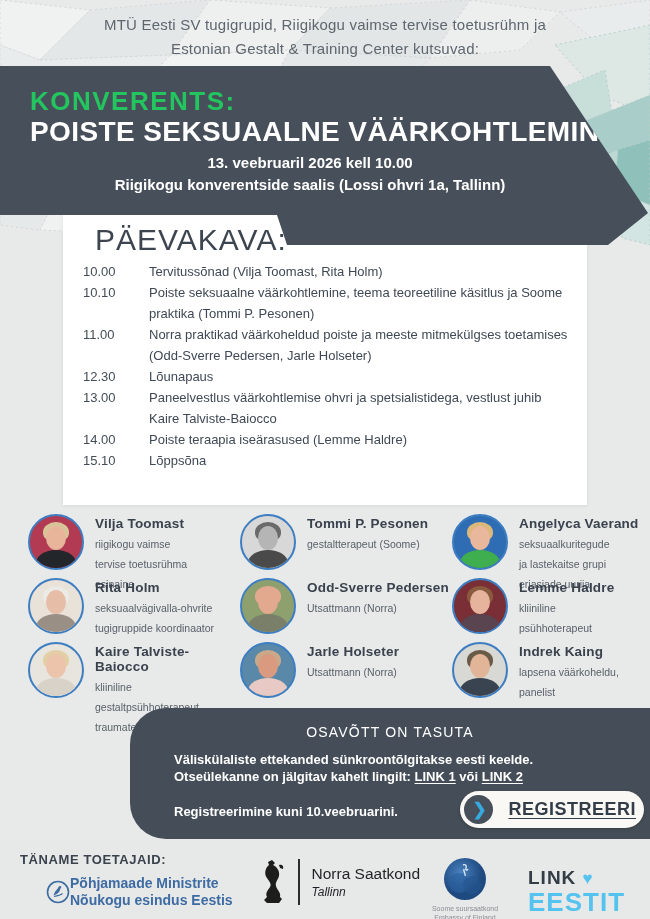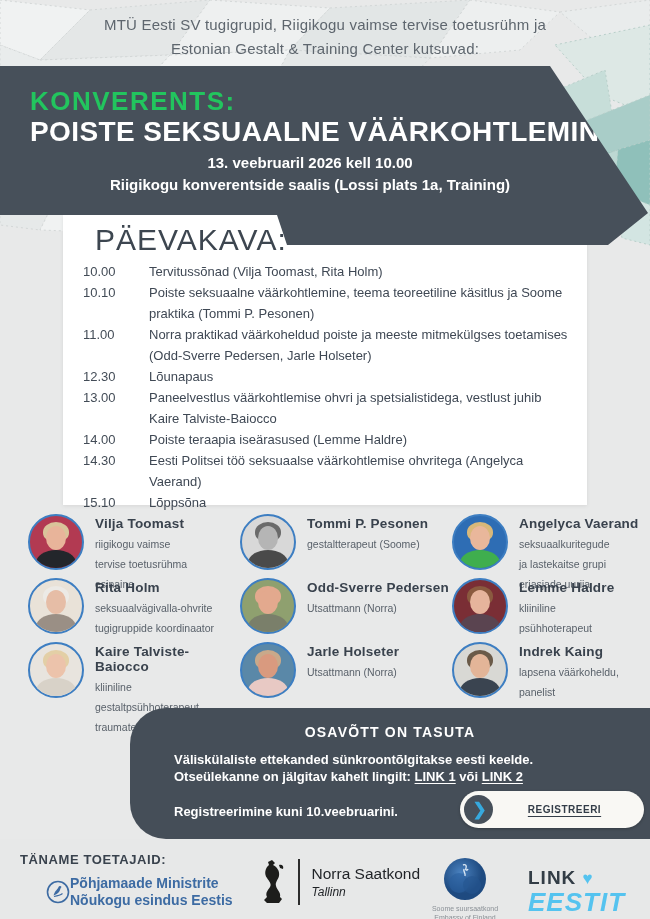--- a/index.html
+++ b/index.html
@@ -39,48 +39,48 @@
             overflow:hidden; background:var(--bg); margin-right:11px; }
   .avatar .hair { position:absolute; left:13px; top:6px; width:26px; height:20px; border-radius:50% 50% 45% 45%; background:var(--hair); }
   .avatar .face { position:absolute; left:16px; top:10px; width:20px; height:24px; border-radius:50%; background:var(--skin); }
   .avatar .body { position:absolute; left:6px; top:34px; width:40px; height:26px; border-radius:50% 50% 0 0; background:var(--shirt); }
   .spk-name { color:#39424d; font-size:13.5px; font-weight:700; margin-top:2px; letter-spacing:.2px; }
   .spk-role { color:#59616a; font-size:10.5px; line-height:20px; margin-top:3px; white-space:pre-line; }
 
   
   .reg-box { position:absolute; left:130px; top:708px; width:520px; height:131px; background:#454e58;
              border-radius:36px 0 0 36px; z-index:2; color:#fff; }
-  .reg-heading { position:absolute; top:16px; left:0; width:100%; text-align:center; font-size:14px; font-weight:700; letter-spacing:1.2px; }
+  .reg-heading { position:absolute; top:16px; left:0; width:100%; text-align:center; font-size:14px; font-weight:400; letter-spacing:1.2px; }
   .reg-line1 { position:absolute; left:44px; top:44px; font-size:13px; font-weight:700; }
   .reg-line2 { position:absolute; left:44px; top:61px; font-size:13px; font-weight:700; }
   .reg-link { color:#fff; text-decoration:underline; text-underline-offset:2px; cursor:pointer; }
   .reg-deadline { position:absolute; left:44px; top:96px; font-size:13px; font-weight:700; }
   .reg-button { position:absolute; left:330px; top:83px; width:184px; height:37px; background:#f9f8f4; border:none;
                 border-radius:19px; display:flex; align-items:center; cursor:pointer; box-shadow:0 1px 3px rgba(0,0,0,.25); }
   .reg-btn-circle { width:29px; height:29px; border-radius:50%; background:#47505a; margin-left:4px; flex:none;
                     display:flex; align-items:center; justify-content:center; }
   .reg-btn-chevron { color:#36a9de; font-size:17px; font-weight:700; line-height:1; transform:translateX(1px); }
-  .reg-btn-label { flex:1; text-align:center; color:#333d48; font-size:10px; font-weight:700; letter-spacing:.5px;
+  .reg-btn-label { flex:1; text-align:right; color:#333d48; font-size:18px; font-weight:700; letter-spacing:.5px;
                    text-decoration:underline; text-underline-offset:3px; padding-right:8px; }
 
   
   .footer { position:absolute; left:0; top:839px; width:650px; height:99px; background:#e7e8e8; z-index:1; }
   .footer-heading { position:absolute; left:20px; top:13px; color:#39424d; font-size:13px; font-weight:700; letter-spacing:.6px; }
   .logo-nordic { position:absolute; left:46px; top:36px; display:flex; align-items:center; }
   .nordic-text { color:#3d6ba3; font-size:14px; font-weight:700; line-height:17px; }
   .logo-norway { position:absolute; left:258px; top:20px; display:flex; align-items:center; }
   .norway-divider { width:1.5px; height:46px; background:#2c2c2c; margin:0 12px 0 10px; }
   .norway-name { color:#1f2226; font-size:15.5px; font-weight:500; }
   .norway-city { color:#1f2226; font-size:12px; font-style:italic; margin-top:2px; }
   .logo-finland { position:absolute; left:424px; top:18px; width:82px; text-align:center; }
   .finland-caption { color:#8a9096; font-size:7px; line-height:9px; margin-top:3px; }
   .logo-aitan { position:absolute; left:528px; top:28px; }
   .aitan-line1 { color:#333d46; font-size:19px; font-weight:700; letter-spacing:1px; }
   .aitan-heart { color:#55c3ef; font-size:17px; }
-  .aitan-line2 { color:#55c3ef; font-size:26px; font-weight:700; letter-spacing:1px; line-height:26px;font-style:italic; }
+  .aitan-line2 { color:#55c3ef; font-size:26px; font-weight:700; letter-spacing:1px; line-height:26px; }
 </style>
 </head>
 <body>
 
 <div class="poster">
 
   <svg class="bg-pattern" viewBox="0 0 650 260" xmlns="http://www.w3.org/2000/svg">
     <rect x="0" y="0" width="650" height="260" fill="#e8e9e9"></rect>
     <g stroke="#d3d7d7" stroke-width="1" stroke-dasharray="2 3">
       <polygon points="0,0 90,10 40,60 0,45" fill="#f0f2f2"></polygon>
@@ -110,21 +110,21 @@
 
   <div class="invite">
     <div>MTÜ Eesti SV tugigrupid, Riigikogu vaimse tervise toetusrühm ja</div>
     <div>Estonian Gestalt &amp; Training Center kutsuvad:</div>
   </div>
 
   <div class="title-band">
     <div class="kicker">KONVERENTS:</div>
     <div class="main-title">POISTE SEKSUAALNE VÄÄRKOHTLEMINE</div>
     <div class="band-date">13. veebruaril 2026 kell 10.00</div>
-    <div class="band-loc">Riigikogu konverentside saalis (Lossi plats 1a, Training)</div>
+    <div class="band-loc">Riigikogu konverentside saalis (Lossi ohvri 1a, Tallinn)</div>
   </div>
 
   <div class="card">
     <div class="agenda-heading">PÄEVAKAVA:</div>
     <div class="agenda-list">
         <div class="agenda-row">
           <span class="agenda-time">10.00</span>
           <span class="agenda-text">Tervitussõnad (Vilja Toomast, Rita Holm)</span>
         </div>
         <div class="agenda-row">
@@ -139,24 +139,20 @@
           <span class="agenda-time">12.30</span>
           <span class="agenda-text">Lõunapaus</span>
         </div>
         <div class="agenda-row">
           <span class="agenda-time">13.00</span>
           <span class="agenda-text">Paneelvestlus väärkohtlemise ohvri ja spetsialistidega, vestlust juhib Kaire Talviste-Baiocco</span>
         </div>
         <div class="agenda-row">
           <span class="agenda-time">14.00</span>
           <span class="agenda-text">Poiste teraapia iseärasused (Lemme Haldre)</span>
-        </div>
-        <div class="agenda-row">
-          <span class="agenda-time">14.30</span>
-          <span class="agenda-text">Eesti Politsei töö seksuaalse väärkohtlemise ohvritega (Angelyca Vaerand)</span>
         </div>
         <div class="agenda-row">
           <span class="agenda-time">15.10</span>
           <span class="agenda-text">Lõppsõna</span>
         </div>
       </div>
   </div>
 
   <div class="speakers">
       <div class="spk">

